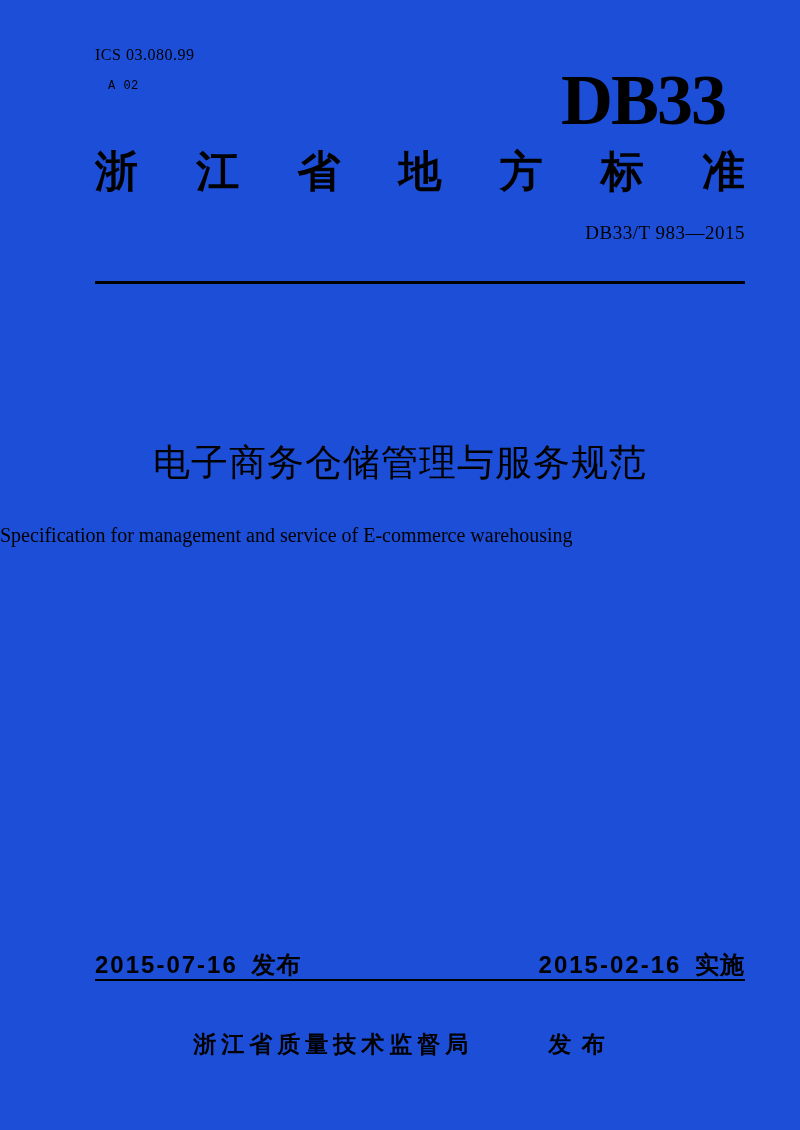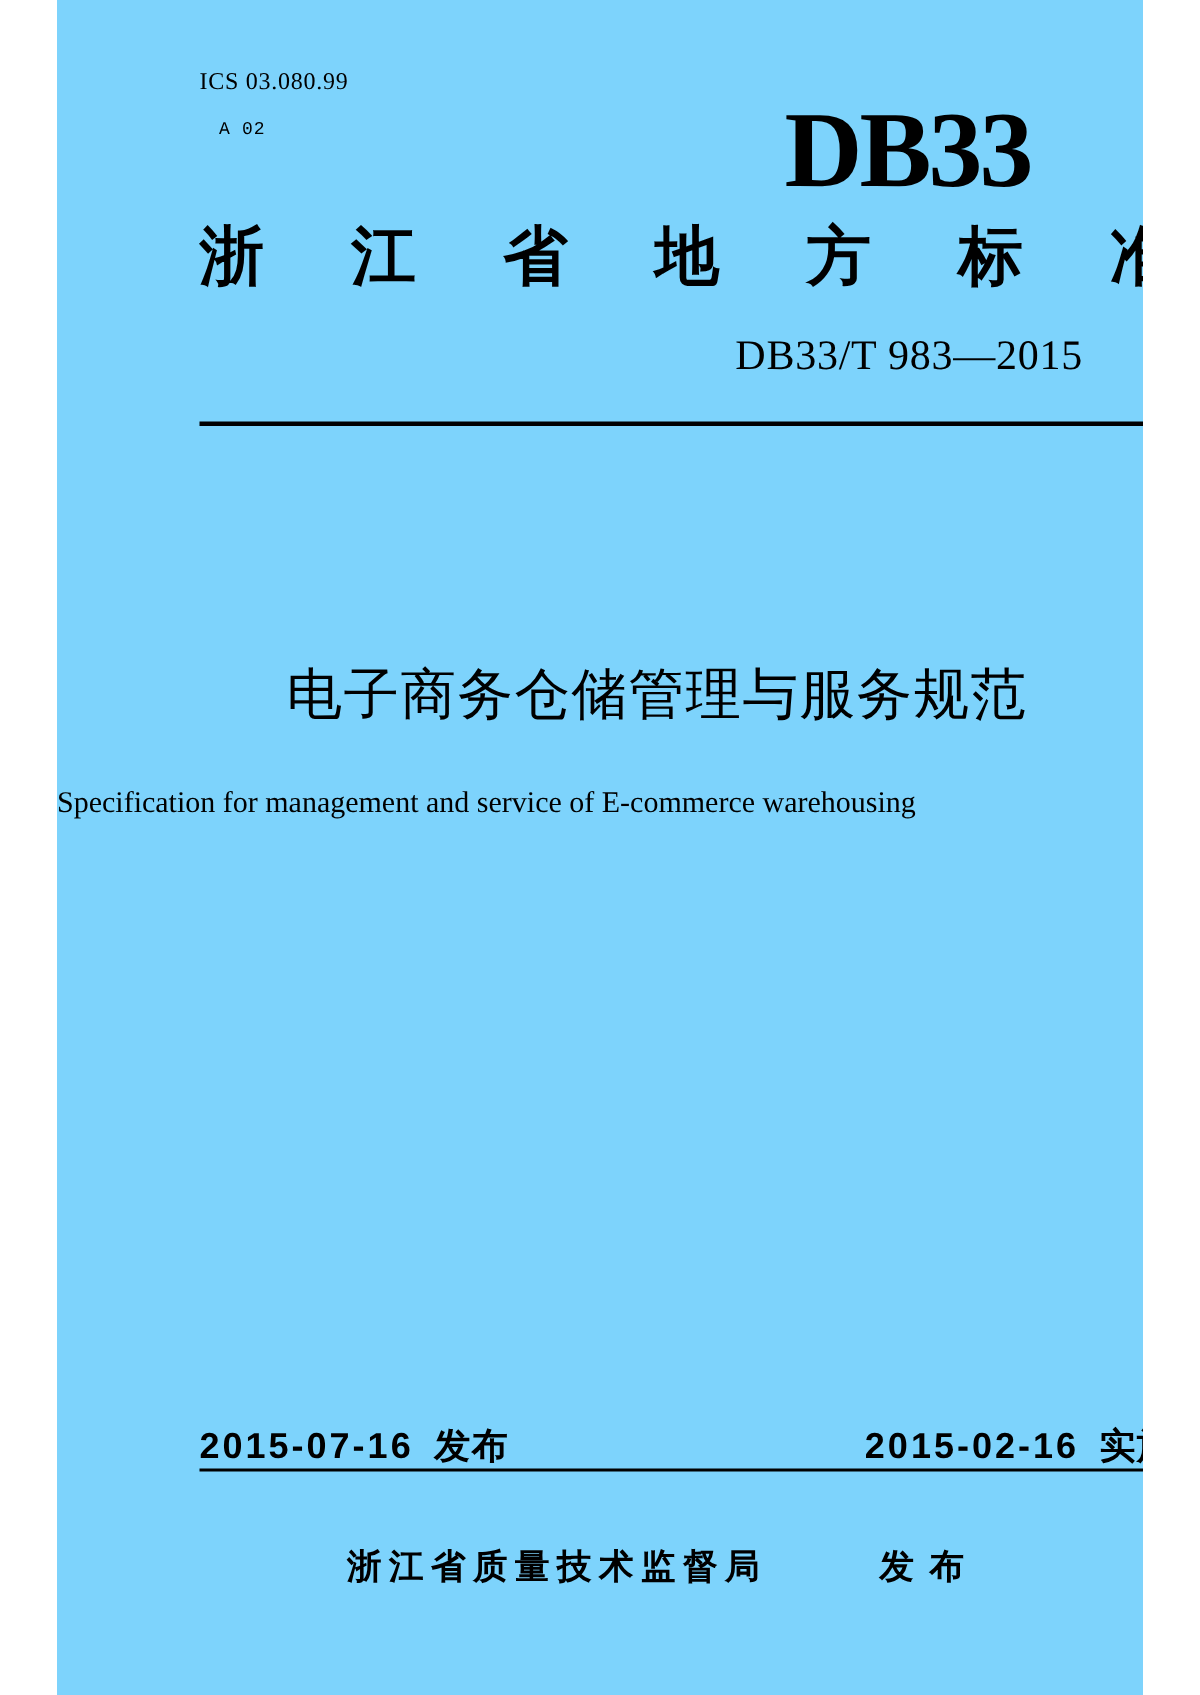--- a/index.html
+++ b/index.html
@@ -1,21 +1,21 @@
 <!DOCTYPE html>
 <html><head>
 <meta charset="utf-8">
 <style>
   * { margin:0; padding:0; box-sizing:border-box; }
   html,body { background:#ffffff; }
   .page {
     position:relative;
-    width:724px; height:1130px;
+    width:800px; height:1130px;
     margin:0 auto;
-    background:#7dd3fc;
+    background:#1d4ed8;
     color:#000;
     font-family:"Liberation Sans","DejaVu Sans",sans-serif;
     overflow:hidden;
   }
   .ics-code {
     position:absolute; left:95px; top:46px;
     font-size:16px; letter-spacing:0.5px;
     font-family:"Liberation Serif","DejaVu Serif",serif;
   }
   .category-code {
@@ -29,22 +29,22 @@
     font-weight:bold; letter-spacing:-2px;
     font-family:"Liberation Serif","DejaVu Serif",serif;
     margin-left:40px;
   }
   .standard-type {
     position:absolute; left:95px; top:148px; width:650px;
     display:flex; justify-content:space-between;
     font-size:43px; line-height:1.1; font-weight:600;
   }
   .standard-number {
-    position:absolute; right:40px; top:222px;
-    font-size:28px; letter-spacing:0.5px;
+    position:absolute; right:55px; top:222px;
+    font-size:19px; letter-spacing:0.5px;
     font-family:"Liberation Serif","DejaVu Serif",serif;
   }
   .rule { position:absolute; left:95px; width:650px; background:#000; }
   .rule-top { top:281px; height:3px; }
   .rule-bottom { top:979px; height:2px; }
   .title-cn {
     position:absolute; left:0; top:438px; width:800px;
     text-align:center;
     font-size:37px; font-weight:normal; letter-spacing:1px;
   }

